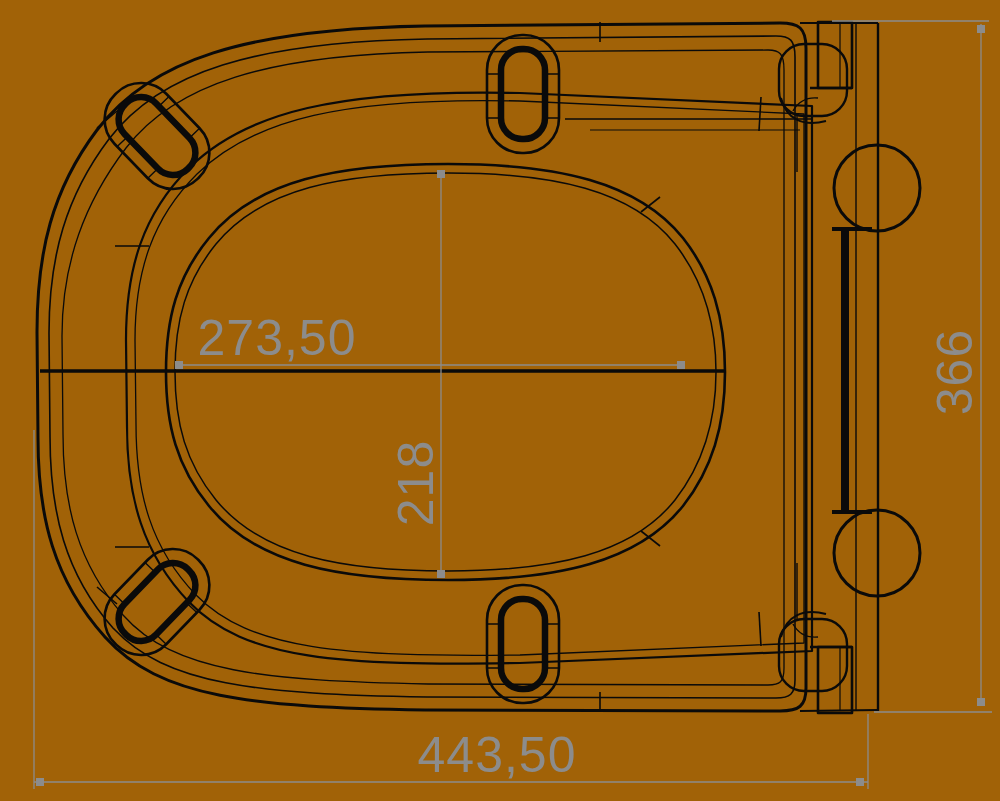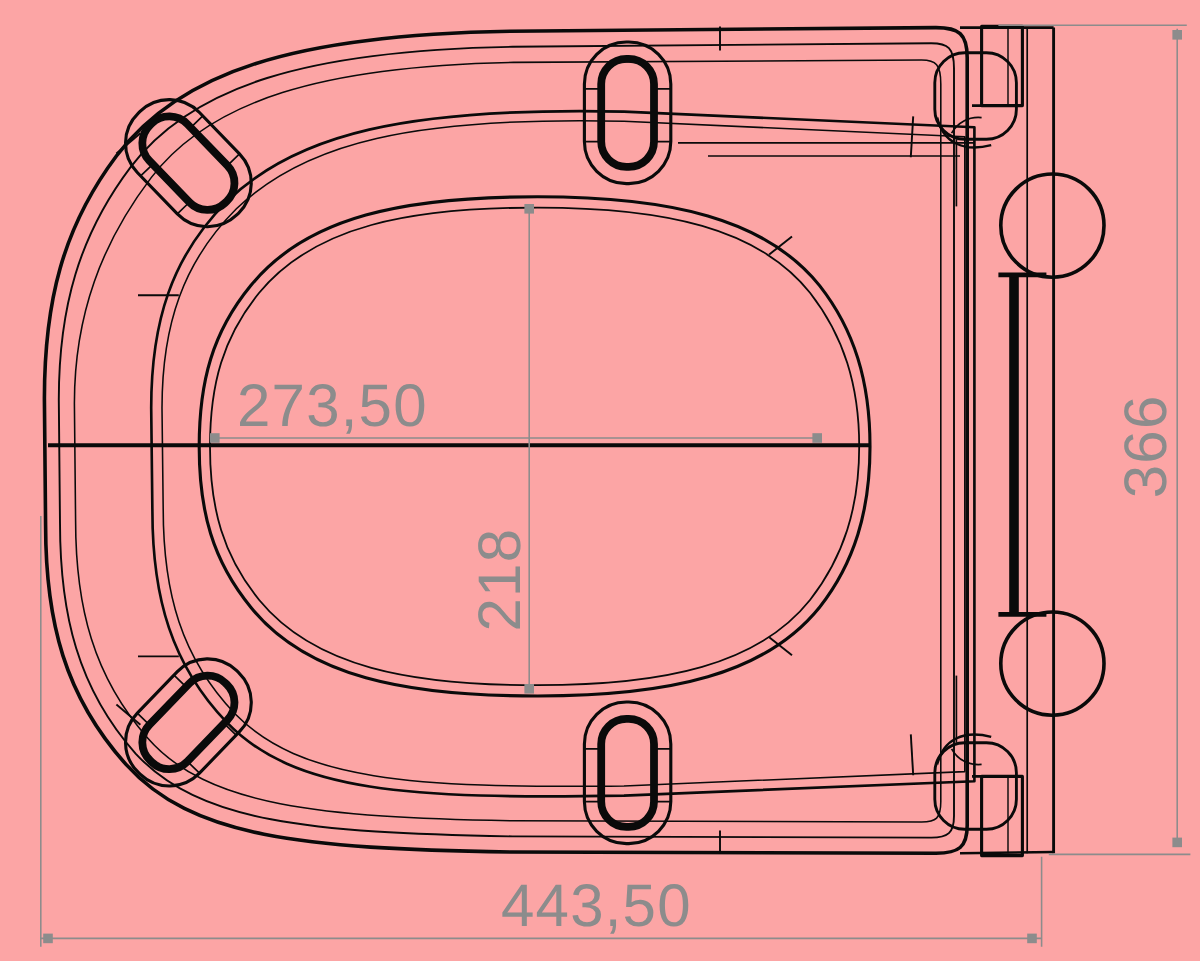--- a/index.html
+++ b/index.html
@@ -1,16 +1,16 @@
 <!DOCTYPE html>
 <html><head>
 <meta charset="utf-8">
 <style>
   html,body{margin:0;padding:0;background:#ffffff;}
-  .page{position:relative;width:1000px;height:801px;background:#fca5a5;overflow:hidden;}
+  .page{position:relative;width:1000px;height:801px;background:#a16207;overflow:hidden;}
   svg{display:block;}
   .ink{stroke:#0a0a0a;fill:none;stroke-linecap:butt;stroke-linejoin:round;}
   .dimline{stroke:#8c8c8c;fill:none;stroke-width:1.3;}
   .dimtick{fill:#8c8c8c;stroke:none;}
   .dimtext{fill:#8c8c8c;font-family:"Liberation Sans",sans-serif;font-size:50px;font-weight:400;letter-spacing:1px;}
 </style>
 </head>
 <body>
 
 <div class="page">

